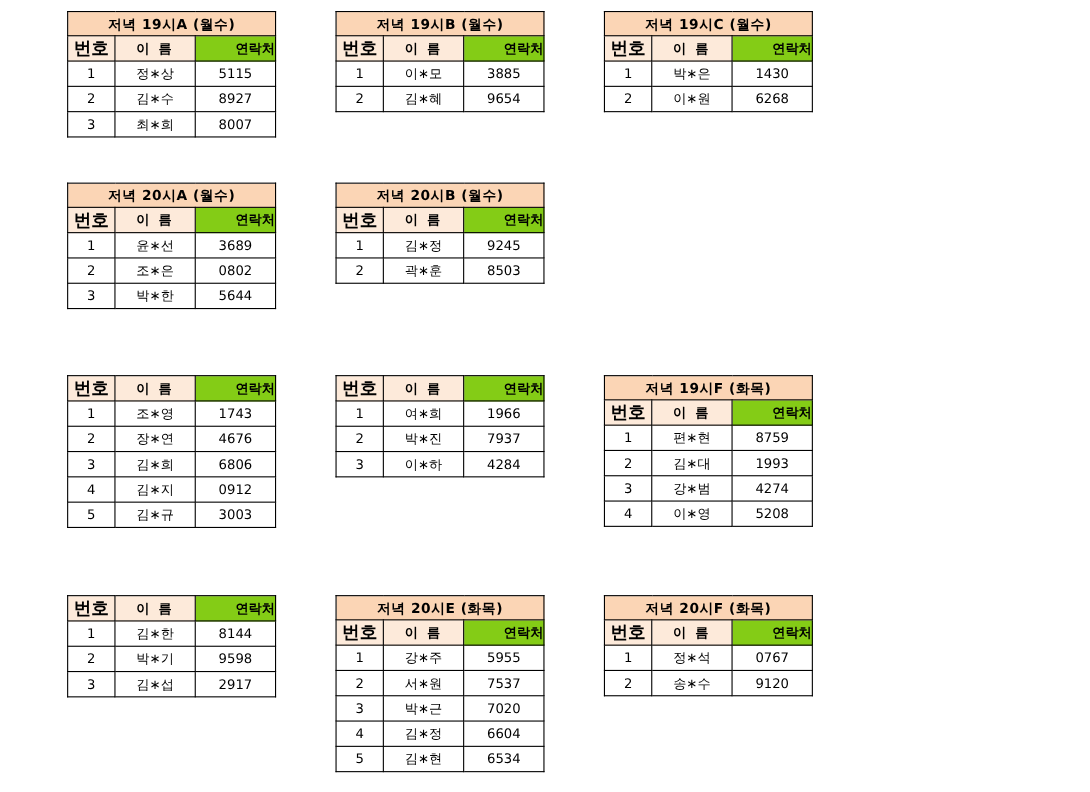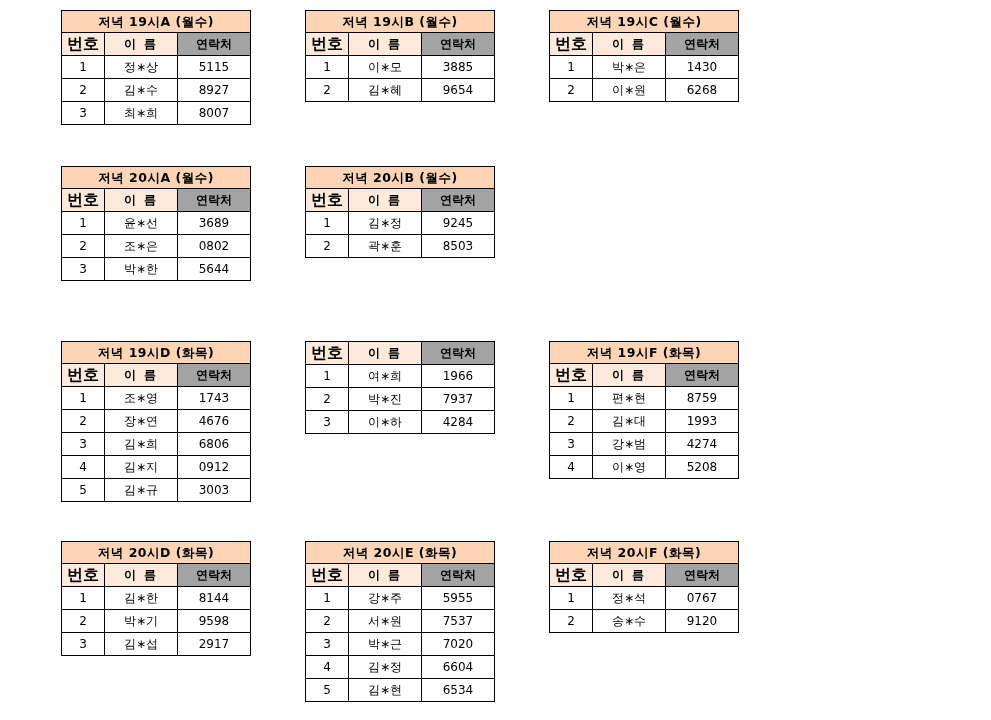--- a/index.html
+++ b/index.html
@@ -51,23 +51,24 @@
     font-weight: bold;
     font-size: 16px;
   }
   .tbl .hdr-name {
     background: #fdeada;
     font-weight: bold;
     font-size: 12px;
     letter-spacing: 2px;
   }
   .tbl .hdr-tel {
-    background: #a3a3a3;
+    background: #84cc16;
     font-weight: bold;
     font-size: 12px;
+    text-align: right;
   }
   .col-no { width: 43px; }
   .col-name { width: 73px; }
   .col-tel { width: 73px; }
   .cell-no { font-size: 11.5px; }
   .cell-name { font-size: 12px; }
   .cell-tel { font-size: 12px; }
 </style>
 </head>
 <body>
@@ -219,23 +220,20 @@
       </tbody>
     </table>
     <table class="tbl" style="left: 61px; top: 341px;">
       <colgroup>
         <col class="col-no">
         <col class="col-name">
         <col class="col-tel">
       </colgroup>
       <tbody>
         <tr>
-          <td class="title" colspan="3">저녁 19시D (화목)</td>
-        </tr>
-        <tr>
           <td class="hdr-no">번호</td>
           <td class="hdr-name">이 름</td>
           <td class="hdr-tel">연락처</td>
         </tr>
         <tr>
           <td class="cell-no">1</td>
           <td class="cell-name">조∗영</td>
           <td class="cell-tel">1743</td>
         </tr>
         <tr>
@@ -327,23 +325,20 @@
       </tbody>
     </table>
     <table class="tbl" style="left: 61px; top: 541px;">
       <colgroup>
         <col class="col-no">
         <col class="col-name">
         <col class="col-tel">
       </colgroup>
       <tbody>
         <tr>
-          <td class="title" colspan="3">저녁 20시D (화목)</td>
-        </tr>
-        <tr>
           <td class="hdr-no">번호</td>
           <td class="hdr-name">이 름</td>
           <td class="hdr-tel">연락처</td>
         </tr>
         <tr>
           <td class="cell-no">1</td>
           <td class="cell-name">김∗한</td>
           <td class="cell-tel">8144</td>
         </tr>
         <tr>

